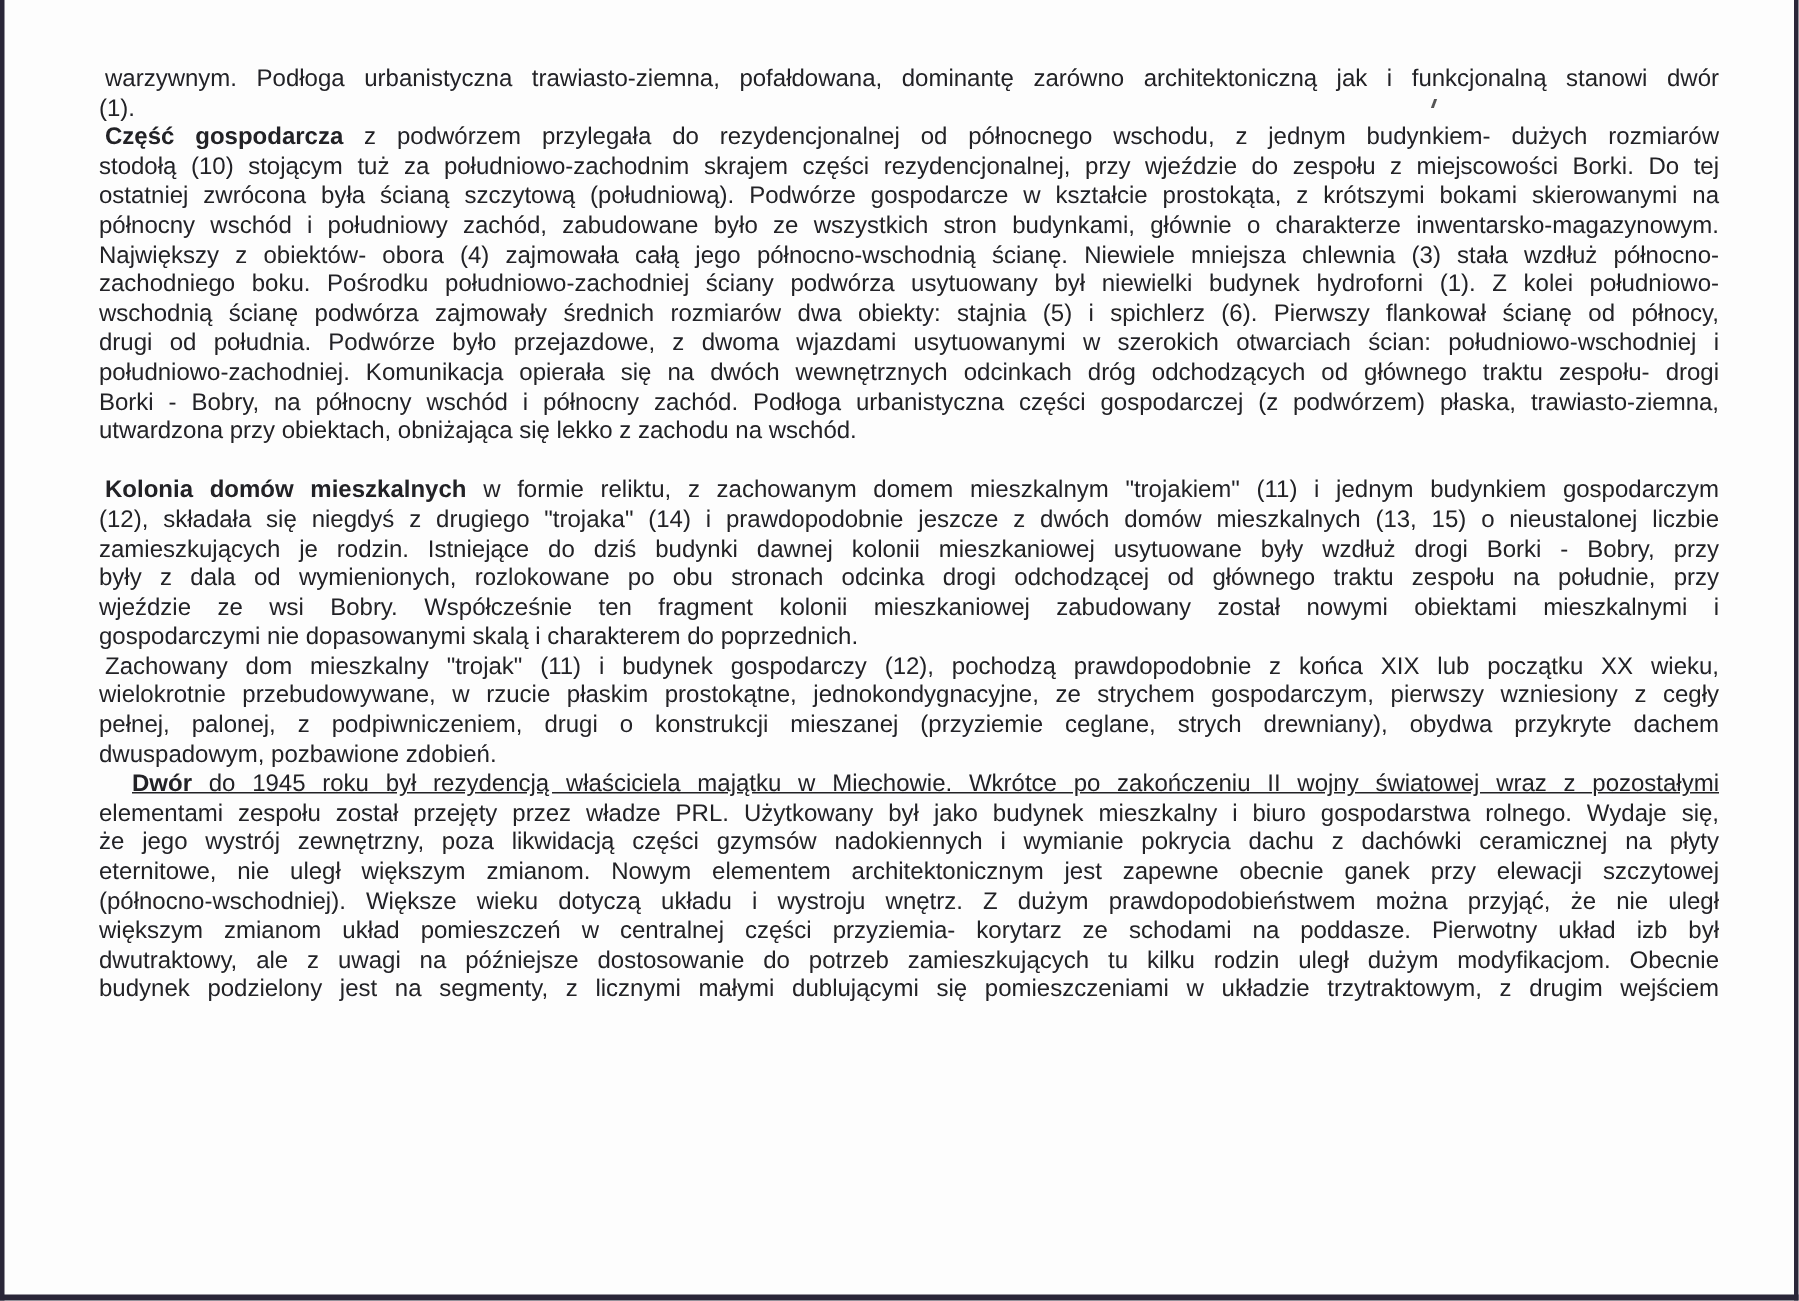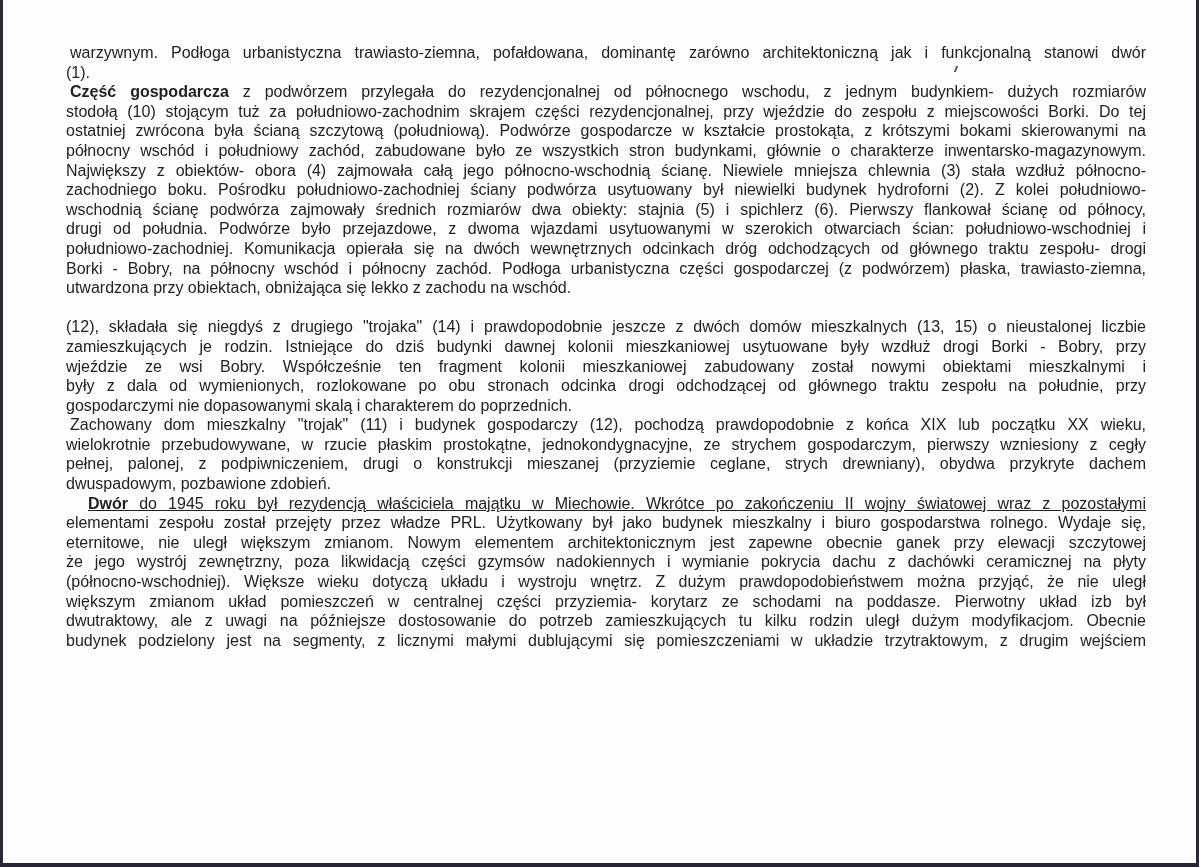--- a/index.html
+++ b/index.html
@@ -48,50 +48,51 @@
       <span class="line indent">warzywnym. Podłoga urbanistyczna trawiasto-ziemna, pofałdowana, dominantę zarówno architektoniczną jak i funkcjonalną stanowi dwór</span>
       <span class="line last">(1).</span>
     </div>
 
     <div>
       <span class="line indent"><b>Część gospodarcza</b><span> z podwórzem przylegała do rezydencjonalnej od północnego wschodu, z jednym budynkiem- dużych rozmiarów</span></span>
       <span class="line">stodołą (10) stojącym tuż za południowo-zachodnim skrajem części rezydencjonalnej, przy wjeździe do zespołu z miejscowości Borki. Do tej</span>
       <span class="line">ostatniej zwrócona była ścianą szczytową (południową). Podwórze gospodarcze w kształcie prostokąta, z krótszymi bokami skierowanymi na</span>
       <span class="line">północny wschód i południowy zachód, zabudowane było ze wszystkich stron budynkami, głównie o charakterze inwentarsko-magazynowym.</span>
       <span class="line">Największy z obiektów- obora (4) zajmowała całą jego północno-wschodnią ścianę. Niewiele mniejsza chlewnia (3) stała wzdłuż północno-</span>
-      <span class="line">zachodniego boku. Pośrodku południowo-zachodniej ściany podwórza usytuowany był niewielki budynek hydroforni (2). Z kolei południowo-</span>
+      <span class="line">zachodniego boku. Pośrodku południowo-zachodniej ściany podwórza usytuowany był niewielki budynek hydroforni (1). Z kolei południowo-</span>
       <span class="line">wschodnią ścianę podwórza zajmowały średnich rozmiarów dwa obiekty: stajnia (5) i spichlerz (6). Pierwszy flankował ścianę od północy,</span>
       <span class="line">drugi od południa. Podwórze było przejazdowe, z dwoma wjazdami usytuowanymi w szerokich otwarciach ścian: południowo-wschodniej i</span>
       <span class="line">południowo-zachodniej. Komunikacja opierała się na dwóch wewnętrznych odcinkach dróg odchodzących od głównego traktu zespołu- drogi</span>
       <span class="line">Borki - Bobry, na północny wschód i północny zachód. Podłoga urbanistyczna części gospodarczej (z podwórzem) płaska, trawiasto-ziemna,</span>
       <span class="line last">utwardzona przy obiektach, obniżająca się lekko z zachodu na wschód.</span>
     </div>
 
     <div class="gap"></div>
 
     <div>
+      <span class="line indent"><b>Kolonia domów mieszkalnych</b><span> w formie reliktu, z zachowanym domem mieszkalnym "trojakiem" (11) i jednym budynkiem gospodarczym</span></span>
       <span class="line">(12), składała się niegdyś z drugiego "trojaka" (14) i prawdopodobnie jeszcze z dwóch domów mieszkalnych (13, 15) o nieustalonej liczbie</span>
       <span class="line">zamieszkujących je rodzin. Istniejące do dziś budynki dawnej kolonii mieszkaniowej usytuowane były wzdłuż drogi Borki - Bobry, przy</span>
+      <span class="line">były z dala od wymienionych, rozlokowane po obu stronach odcinka drogi odchodzącej od głównego traktu zespołu na południe, przy</span>
       <span class="line">wjeździe ze wsi Bobry. Współcześnie ten fragment kolonii mieszkaniowej zabudowany został nowymi obiektami mieszkalnymi i</span>
-      <span class="line">były z dala od wymienionych, rozlokowane po obu stronach odcinka drogi odchodzącej od głównego traktu zespołu na południe, przy</span>
       <span class="line last">gospodarczymi nie dopasowanymi skalą i charakterem do poprzednich.</span>
     </div>
 
     <div>
       <span class="line indent">Zachowany dom mieszkalny "trojak" (11) i budynek gospodarczy (12), pochodzą prawdopodobnie z końca XIX lub początku XX wieku,</span>
       <span class="line">wielokrotnie przebudowywane, w rzucie płaskim prostokątne, jednokondygnacyjne, ze strychem gospodarczym, pierwszy wzniesiony z cegły</span>
       <span class="line">pełnej, palonej, z podpiwniczeniem, drugi o konstrukcji mieszanej (przyziemie ceglane, strych drewniany), obydwa przykryte dachem</span>
       <span class="line last">dwuspadowym, pozbawione zdobień.</span>
     </div>
 
     <div>
       <span class="line indent2"><b>Dwór</b><span> do 1945 roku był rezydencją właściciela majątku w Miechowie. Wkrótce po zakończeniu II wojny światowej wraz z pozostałymi</span></span>
       <span class="line">elementami zespołu został przejęty przez władze PRL. Użytkowany był jako budynek mieszkalny i biuro gospodarstwa rolnego. Wydaje się,</span>
+      <span class="line">że jego wystrój zewnętrzny, poza likwidacją części gzymsów nadokiennych i wymianie pokrycia dachu z dachówki ceramicznej na płyty</span>
       <span class="line">eternitowe, nie uległ większym zmianom. Nowym elementem architektonicznym jest zapewne obecnie ganek przy elewacji szczytowej</span>
-      <span class="line">że jego wystrój zewnętrzny, poza likwidacją części gzymsów nadokiennych i wymianie pokrycia dachu z dachówki ceramicznej na płyty</span>
       <span class="line">(północno-wschodniej). Większe wieku dotyczą układu i wystroju wnętrz. Z dużym prawdopodobieństwem można przyjąć, że nie uległ</span>
       <span class="line">większym zmianom układ pomieszczeń w centralnej części przyziemia- korytarz ze schodami na poddasze. Pierwotny układ izb był</span>
       <span class="line">dwutraktowy, ale z uwagi na późniejsze dostosowanie do potrzeb zamieszkujących tu kilku rodzin uległ dużym modyfikacjom. Obecnie</span>
       <span class="line">budynek podzielony jest na segmenty, z licznymi małymi dublującymi się pomieszczeniami w układzie trzytraktowym, z drugim wejściem</span>
     </div>
 
   </div>
 </div>
 
 </body></html>

